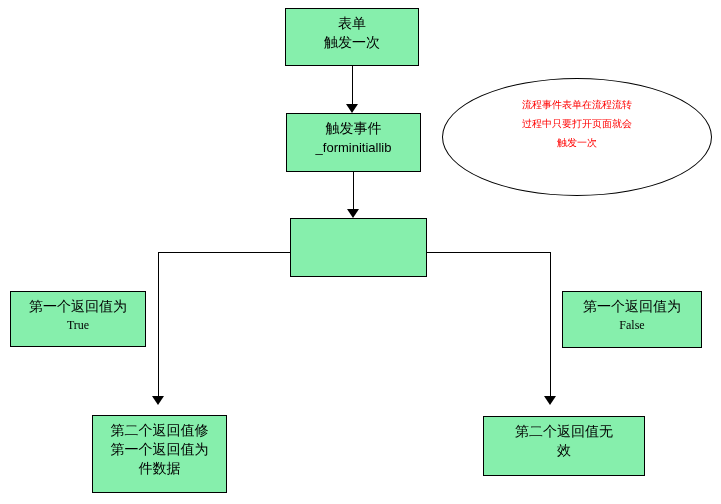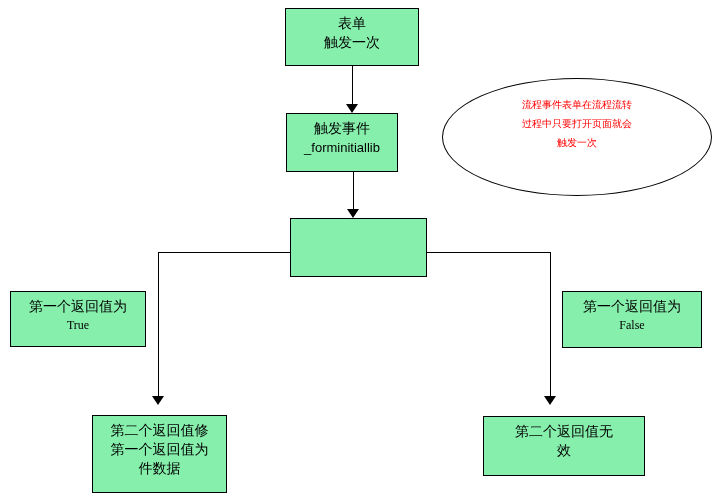--- a/index.html
+++ b/index.html
@@ -20,21 +20,21 @@
     font-size: 14px;
     line-height: 19px;
     color: #000000;
     padding-top: 5px;
   }
   .node .line { white-space: nowrap; }
   .latin-sans { font-family: "Liberation Sans", sans-serif; font-size: 13px; }
   .latin-serif { font-family: "Liberation Serif", serif; font-size: 12px; }
 
   #node-form-opened     { left: 285px; top: 8px;   width: 134px; height: 58px; }
-  #node-trigger-event   { left: 286px; top: 113px; width: 112px; height: 59px; }
+  #node-trigger-event   { left: 286px; top: 113px; width: 135px; height: 59px; }
   #node-execute-module  { left: 290px; top: 218px; width: 137px; height: 59px; }
   #node-return1-true    { left: 10px;  top: 291px; width: 136px; height: 56px; }
   #node-return1-false   { left: 562px; top: 291px; width: 140px; height: 57px; }
   #node-return2-modify  { left: 92px;  top: 415px; width: 135px; height: 78px; }
   #node-return2-invalid { left: 483px; top: 416px; width: 162px; height: 60px; }
 
   .ellipse {
     position: absolute;
     left: 442px; top: 78px;
     width: 270px; height: 118px;

